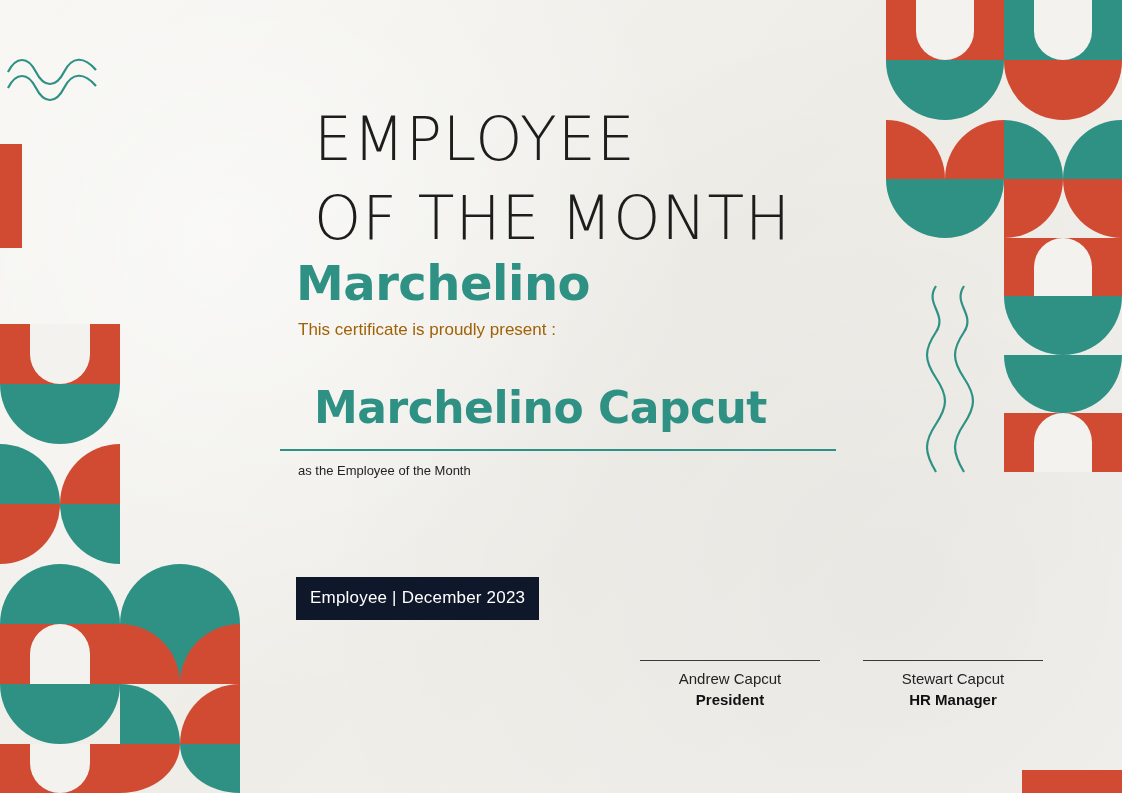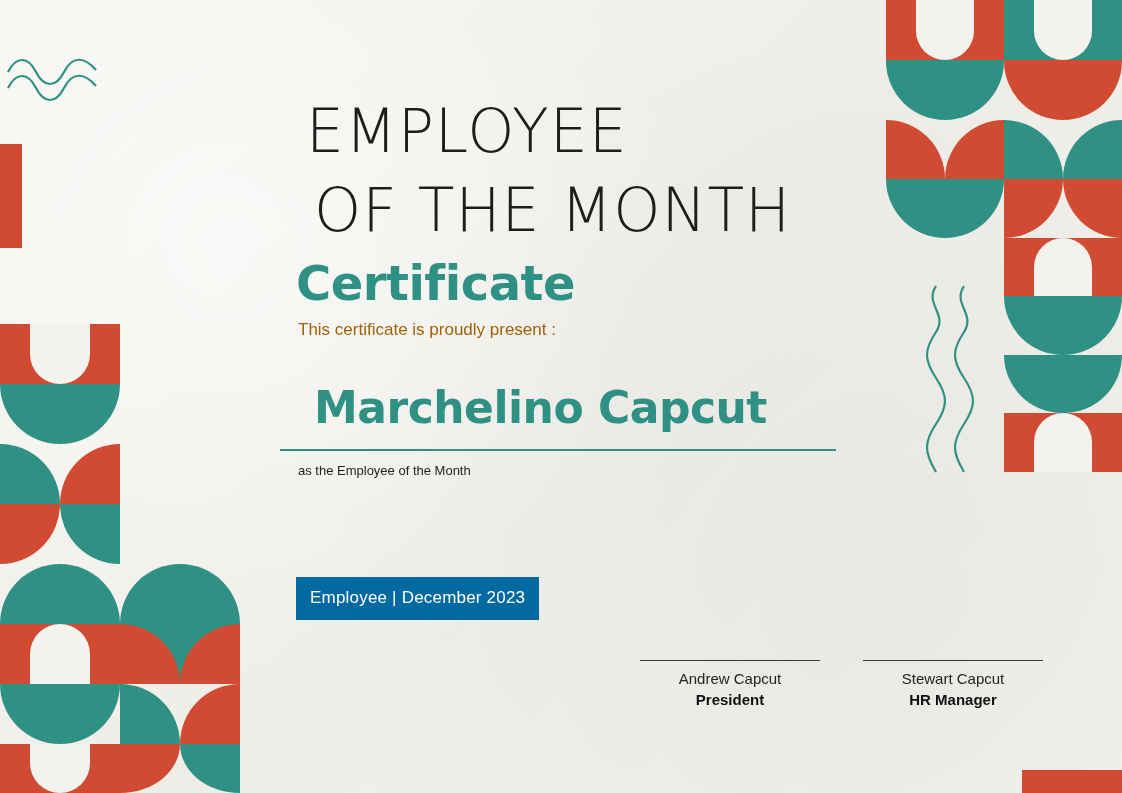--- a/index.html
+++ b/index.html
@@ -40,24 +40,24 @@
     width: 560px;
     height: 793px;
   }
   .title {
     font-family: "DejaVu Sans", sans-serif;
     font-weight: 300;
     font-size: 60px;
     letter-spacing: 1px;
     color: #1d1d1b;
     line-height: 1.3;
-    margin: 8px;
+    margin: 16px;
   }
   .title-line1 { position: absolute; left: 2px; top: 84px; }
-  .title-line2 { position: absolute; left: 10px; top: 163px; }
+  .title-line2 { position: absolute; left: 2px; top: 163px; }
 
   .cert-word {
     position: absolute;
     left: 0px;
     top: 255px;
     font-family: "DejaVu Sans", sans-serif;
     font-weight: bold;
     font-size: 48px;
     color: #2e9184;
     letter-spacing: -0.5px;
@@ -101,21 +101,21 @@
     top: 505px;
     width: 520px;
     font-size: 17px;
     line-height: 1.42;
     color: #232323;
   }
   .badge {
     position: absolute;
     left: 0px;
     top: 577px;
-    background: #0369a1;
+    background: #0f172a;
     color: #ffffff;
     font-size: 17px;
     padding: 11px 14px 12px 14px;
     letter-spacing: 0.2px;
   }
 
   
   .sig {
     position: absolute;
     text-align: center;
@@ -204,21 +204,21 @@
 
   <svg class="deco" style="left:922px; top:282px;" width="58" height="196" viewBox="0 0 58 196">
     <path d="M14 4 C 2 22, 26 32, 14 50 S 2 78, 14 96 S 26 124, 14 142 S 2 170, 14 190" fill="none" stroke="#2e9184" stroke-width="2.2"></path>
     <path d="M42 4 C 30 22, 54 32, 42 50 S 30 78, 42 96 S 54 124, 42 142 S 30 170, 42 190" fill="none" stroke="#2e9184" stroke-width="2.2"></path>
   </svg>
 
   <div class="content">
     <div class="title title-line1">EMPLOYEE</div>
     <div class="title title-line2">OF THE MONTH</div>
 
-    <div class="cert-word">Certificate</div>
+    <div class="cert-word">Marchelino</div>
     <div class="present-line">This certificate is proudly present :</div>
 
     <div class="recipient">Marchelino Capcut</div>
     <div class="name-rule"></div>
 
     <div class="role-line">as the Employee of the Month</div>
 
     <div class="badge">Employee | December 2023</div>
 
     <div class="sig sig-1">

